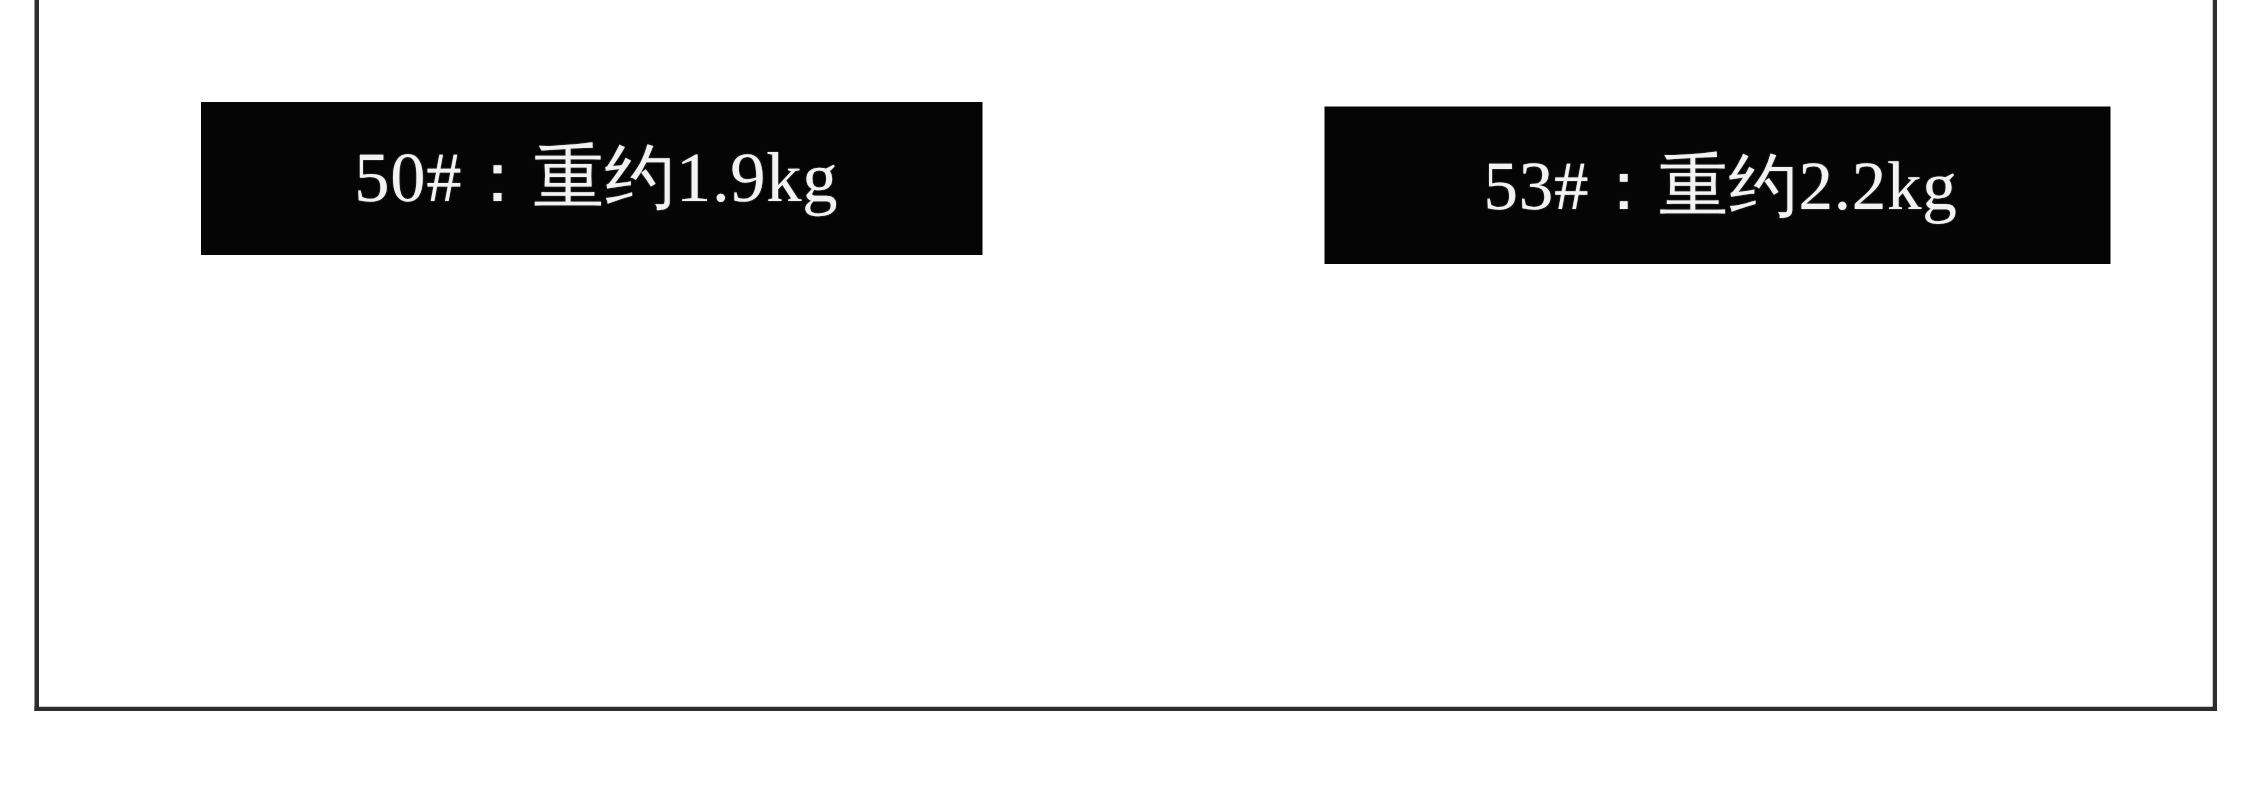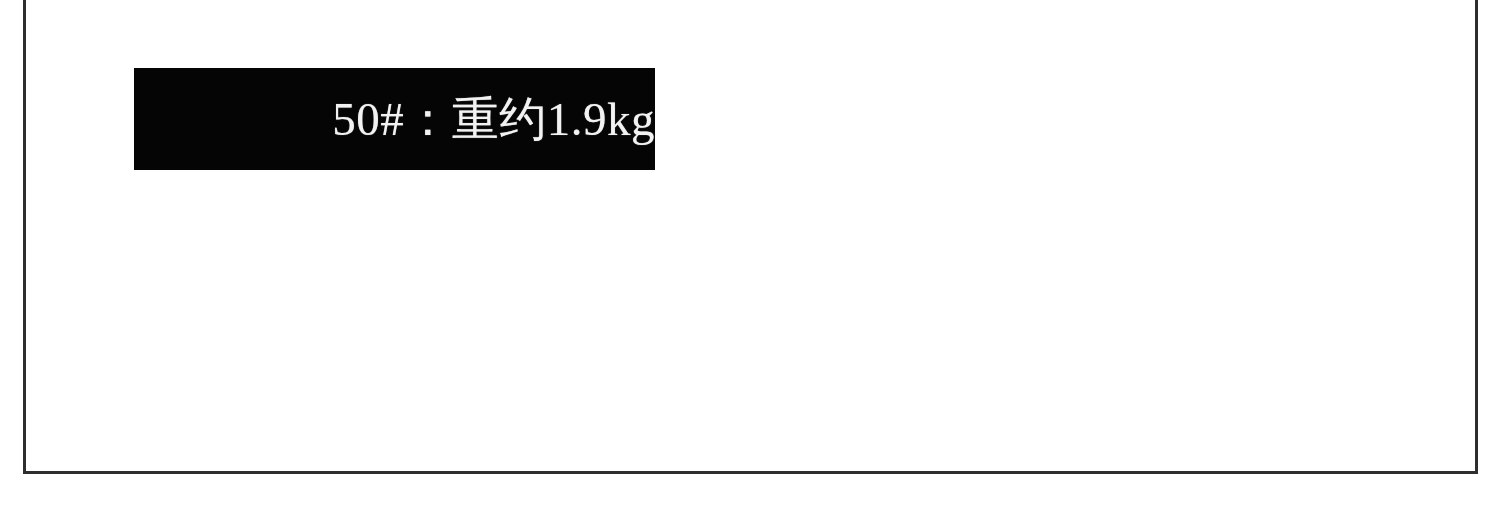--- a/index.html
+++ b/index.html
@@ -36,21 +36,21 @@
     border-top: 0;
     box-sizing: border-box;
   }
 
   
   .caption-plate {
     position: absolute;
     background: #050505;
     display: flex;
     align-items: center;
-    justify-content: flex-end;
+    justify-content: center;
     color: #ffffff;
     white-space: nowrap;
     letter-spacing: 0.5px;
     user-select: none;
   }
 
   .caption-plate .caption-text {
     font-family: "Liberation Serif", "DejaVu Serif", serif;
     font-weight: 400;
     font-size: 47px;
@@ -109,18 +109,21 @@
 <div class="canvas">
 
   <div class="image-frame">
 
     <div class="photo-area"></div>
 
     <div class="caption-plate" id="plate-left">
       <span class="caption-text">50#：重约1.9kg</span>
     </div>
 
+    <div class="caption-plate" id="plate-right">
+      <span class="caption-text">53#：重约2.2kg</span>
+    </div>
 
   </div>
 
   <div class="below-frame"></div>
 
 </div>
 
 </body></html>

